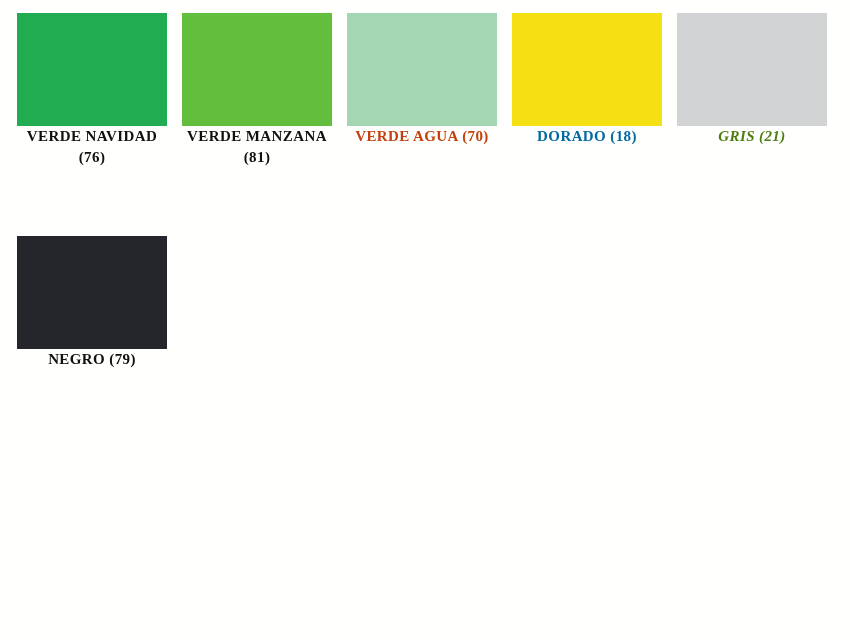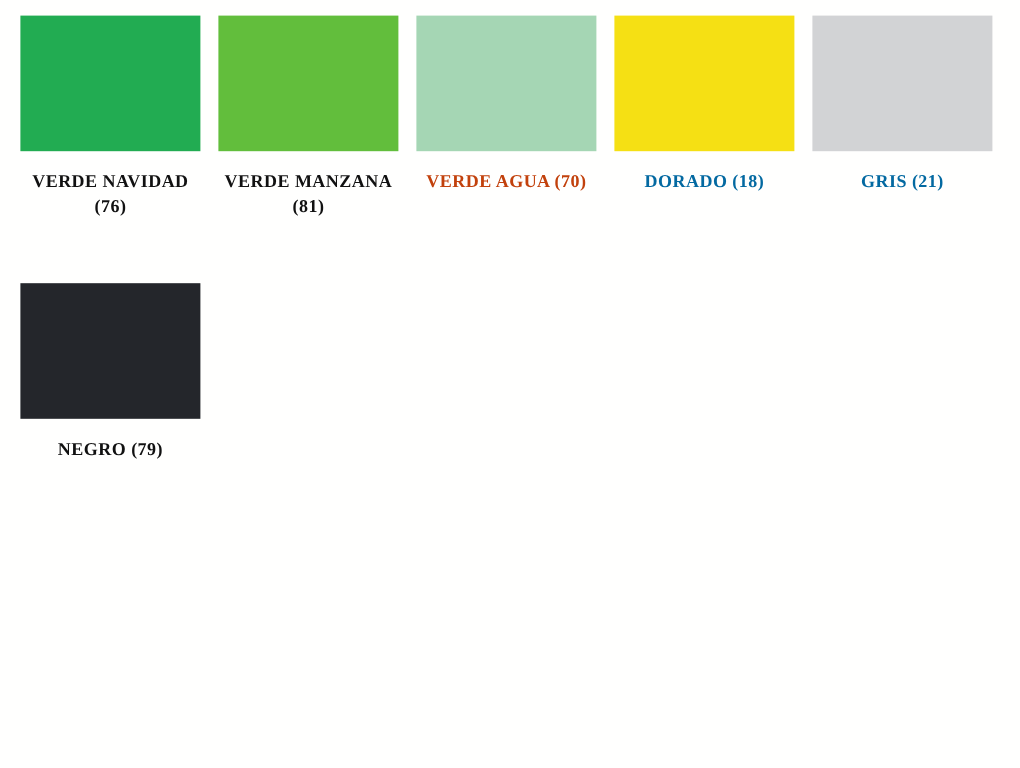--- a/index.html
+++ b/index.html
@@ -37,21 +37,20 @@
   }
 
   .swatch-chip {
     width: 150px;
     height: 113px;
     display: block;
   }
 
   .swatch-caption {
     width: 150px;
-    margin-top: 16px;
     text-align: center;
     font-size: 15px;
     font-weight: bold;
     line-height: 21px;
     letter-spacing: 0.4px;
     color: #111111;
     text-transform: uppercase;
     word-wrap: break-word;
   }
 </style>
@@ -70,19 +69,19 @@
     <div class="swatch-cell">
       <div class="swatch-chip" style="background-color: rgb(165, 214, 180);"></div>
       <div class="swatch-caption" style="color: #c2410c;">VERDE AGUA (70)</div>
     </div>
     <div class="swatch-cell">
       <div class="swatch-chip" style="background-color: rgb(245, 224, 20);"></div>
       <div class="swatch-caption" style="color: #0369a1;">DORADO (18)</div>
     </div>
     <div class="swatch-cell">
       <div class="swatch-chip" style="background-color: rgb(210, 211, 213);"></div>
-      <div class="swatch-caption" style="color: #0369a1;">GRIS (21)</div>
+      <div class="swatch-caption" style="color: #4d7c0f; font-style: italic;">GRIS (21)</div>
     </div>
     <div class="swatch-cell">
       <div class="swatch-chip" style="background-color: rgb(36, 38, 43);"></div>
       <div class="swatch-caption" style="color: rgb(17, 17, 17); text-align: center;">NEGRO (79)</div>
     </div>
   </div>
 
 </body></html>

